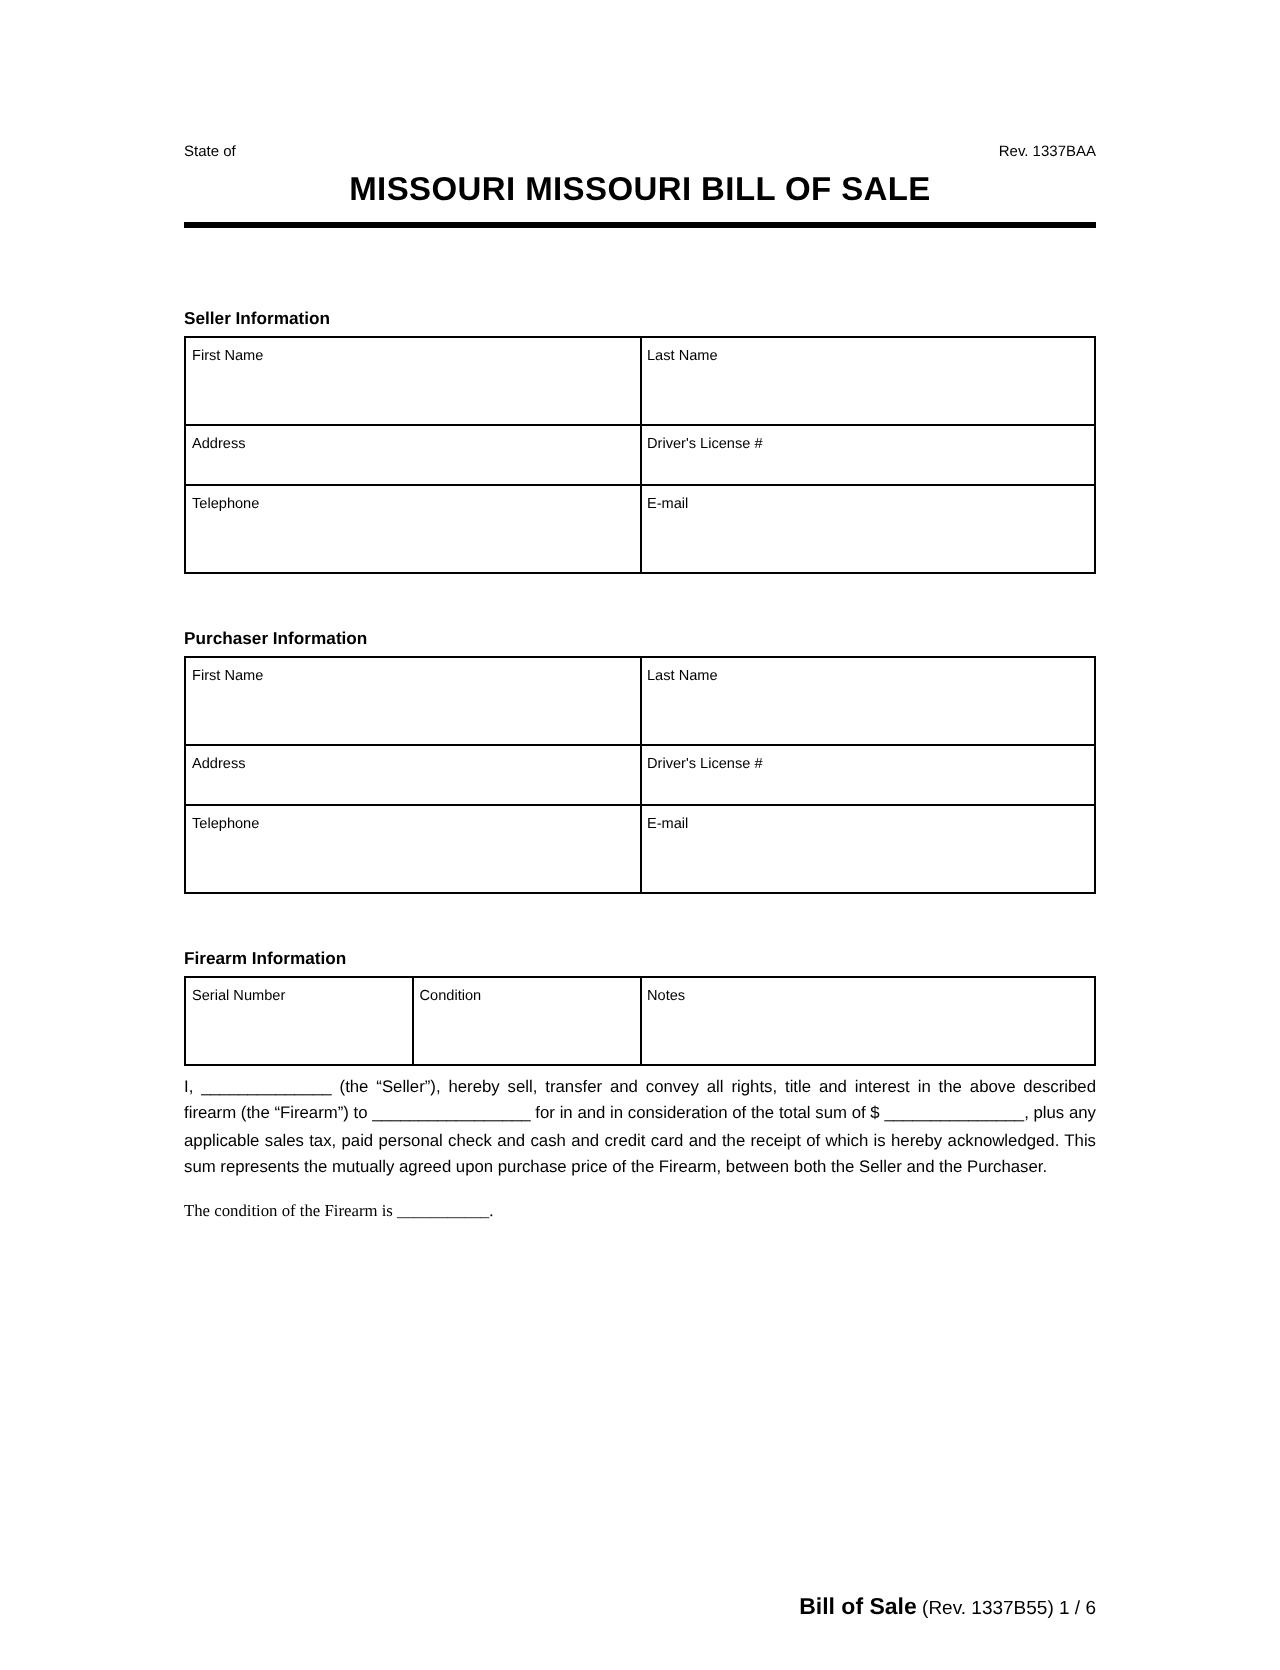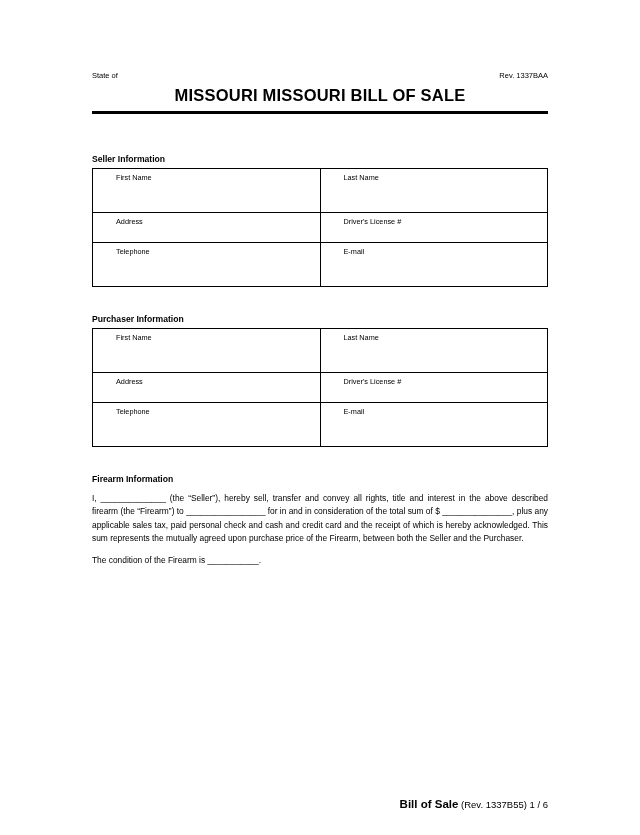--- a/index.html
+++ b/index.html
@@ -55,36 +55,37 @@
   .spacer-md { height: 27px; }
 
   table.form-table {
     width: 100%;
     border-collapse: collapse;
     table-layout: fixed;
   }
   table.form-table td {
     border: 1px solid #000;
     vertical-align: top;
-    padding: 4px 23px;
+    padding: 4px 3px;
     font-size: 7.3px;
     height: 34px;
   }
   table.form-table td.tall { height: 44px; }
   table.form-table td.mid { height: 30px; }
 
   .body-text {
     font-size: 8.4px;
     line-height: 1.62;
     text-align: justify;
     margin-top: 4px;
   }
   .body-text.second {
     margin-top: 2px;
     text-align: left;
+    font-family: Liberation Serif, serif;
   }
   .footer {
     position: absolute;
     right: 92px;
     bottom: 25px;
     font-size: 10px;
     text-align: right;
     white-space: nowrap;
   }
   .footer .strong {
@@ -146,20 +147,25 @@
       <td class="tall">E-mail</td>
     </tr>
   </tbody>
     </table>
 
   <div class="spacer-md"></div>
 
   <div class="section-title">Firearm Information</div>
   <table class="form-table">
     <tbody>
+    <tr>
+      <td class="tall">Serial Number</td>
+      <td class="tall">Condition</td>
+      <td class="tall" colspan="2">Notes</td>
+    </tr>
   </tbody>
     </table>
 
   <p class="body-text">I, ______________ (the “Seller”), hereby sell, transfer and convey all rights, title and interest in the above described firearm (the “Firearm”) to _________________ for in and in consideration of the total sum of $ _______________, plus any applicable sales tax, paid personal check and cash and credit card and the receipt of which is hereby acknowledged. This sum represents the mutually agreed upon purchase price of the Firearm, between both the Seller and the Purchaser.</p>
   <p class="body-text second">The condition of the Firearm is ___________.</p>
 
   <div class="footer">
     <span class="strong">Bill of Sale</span><span class="rest"> (Rev. 1337B55) 1 / 6</span>
   </div>
 

